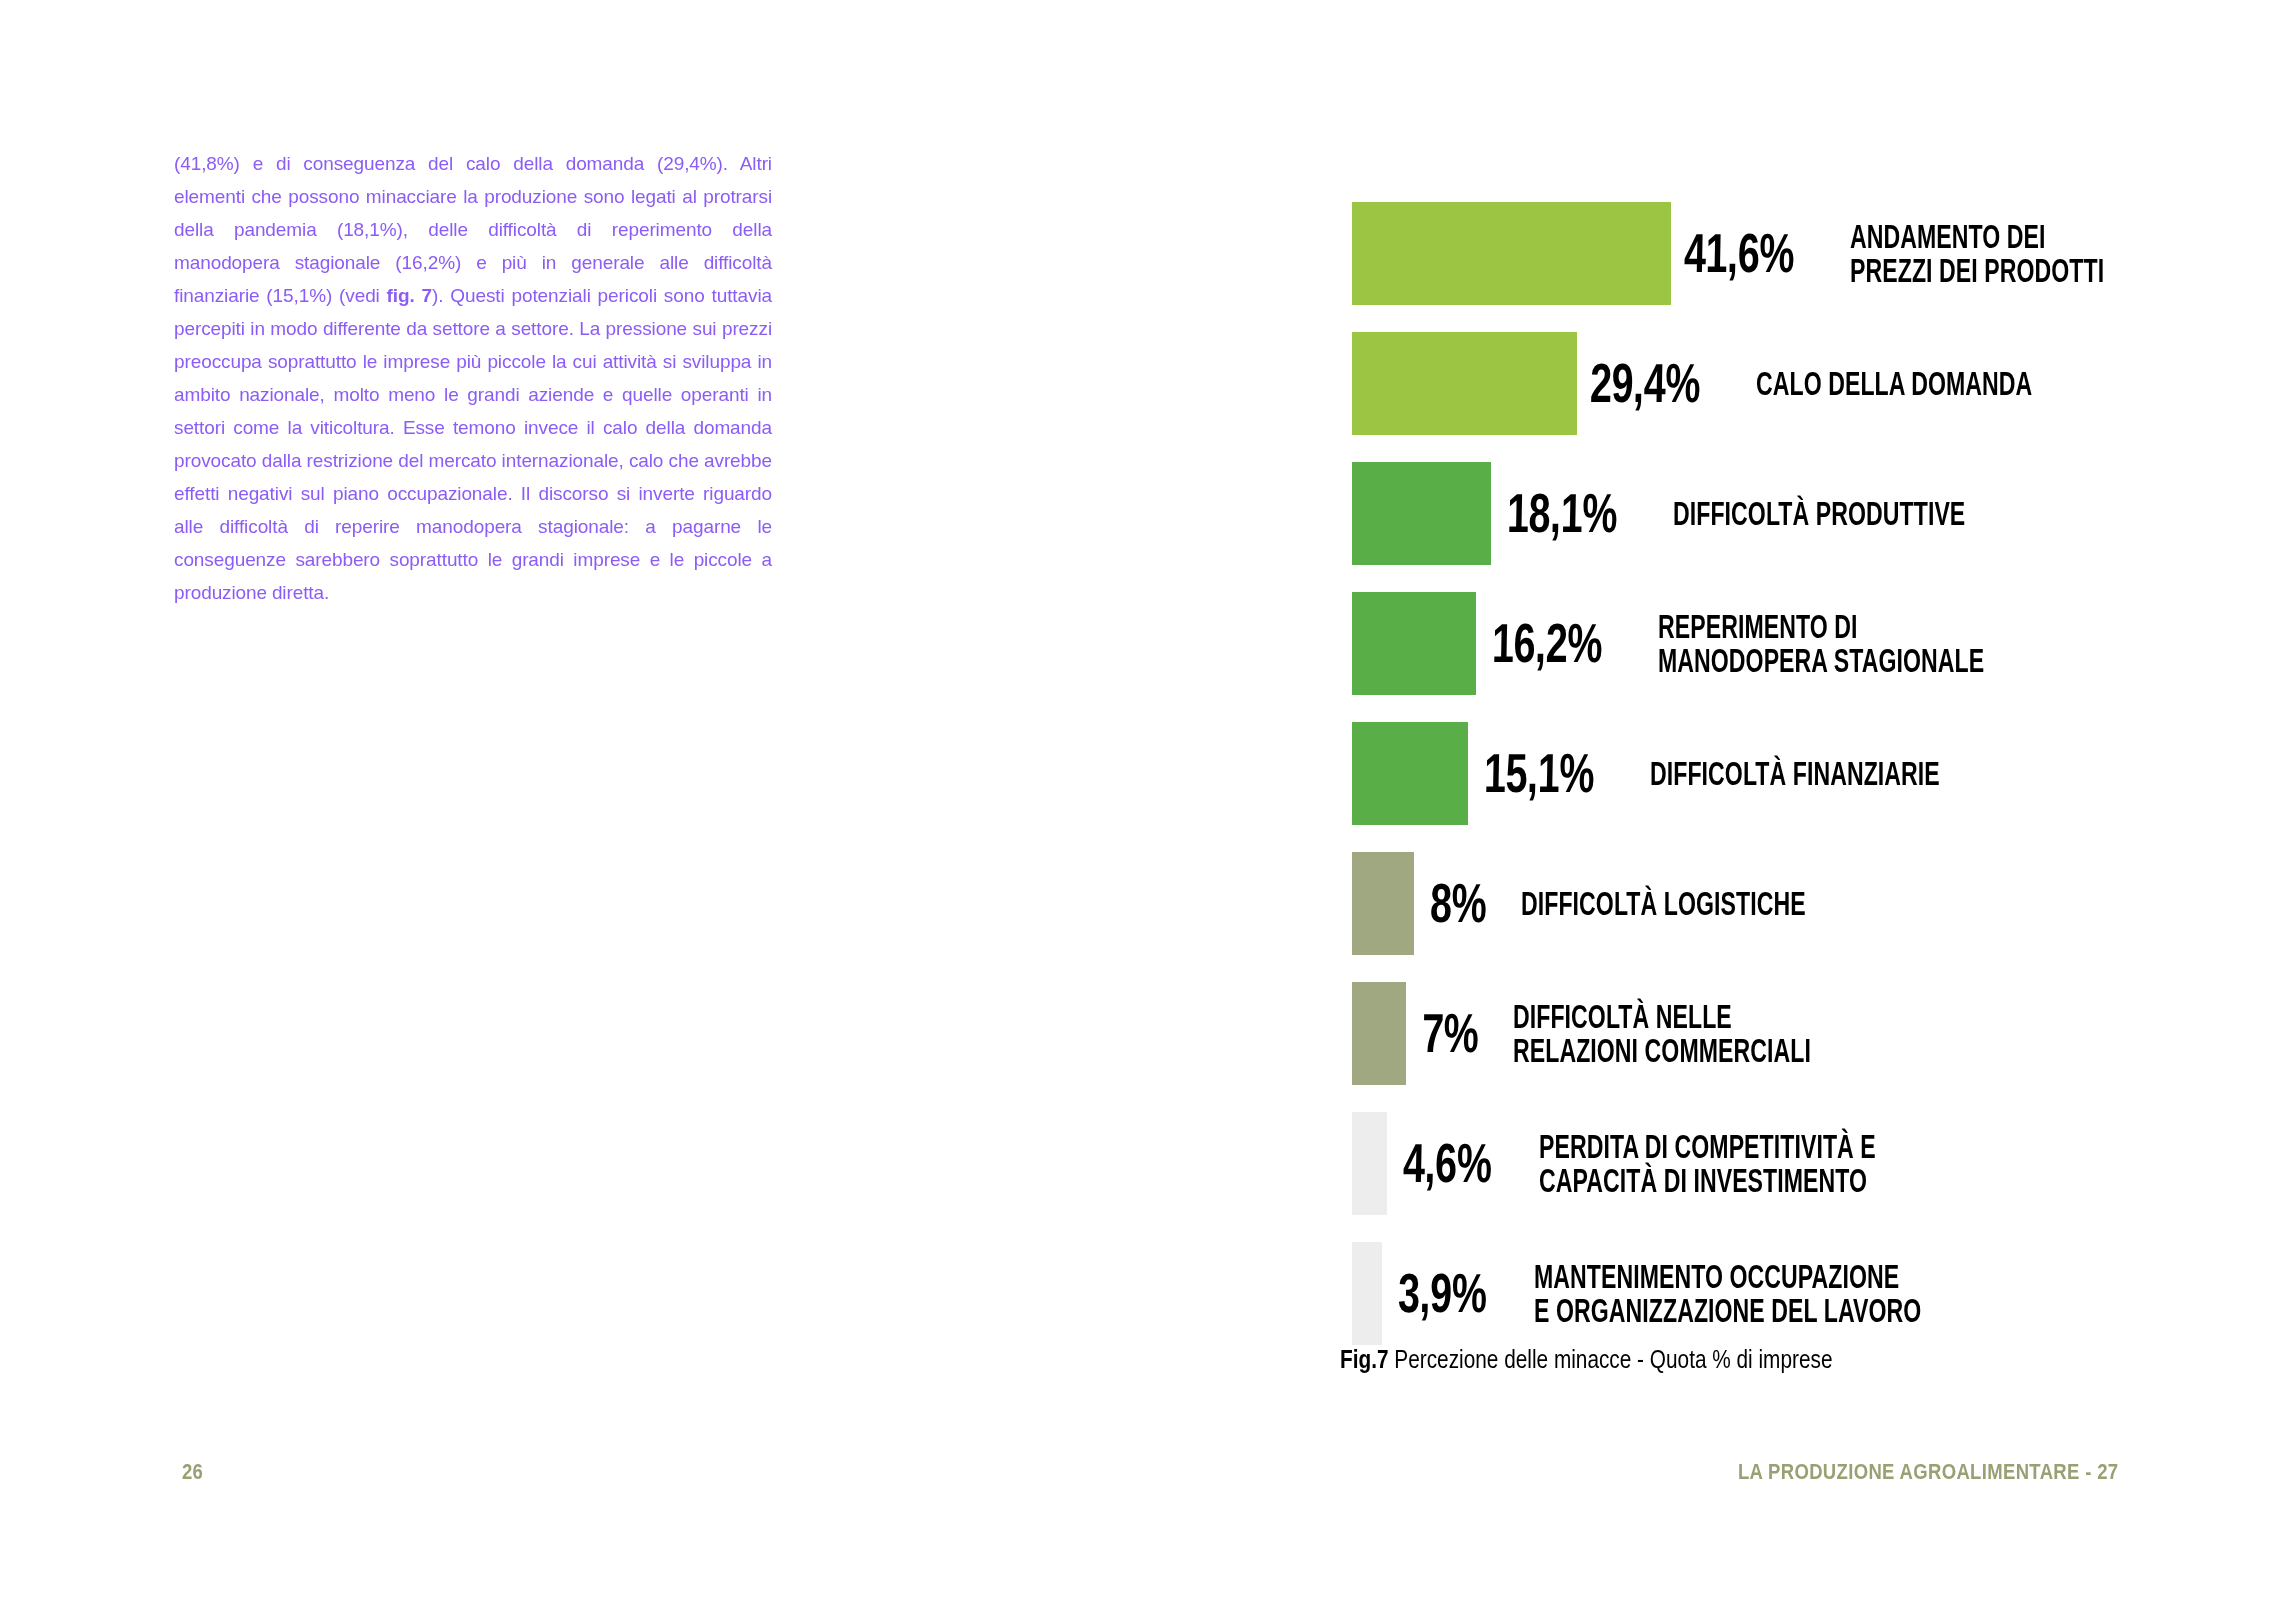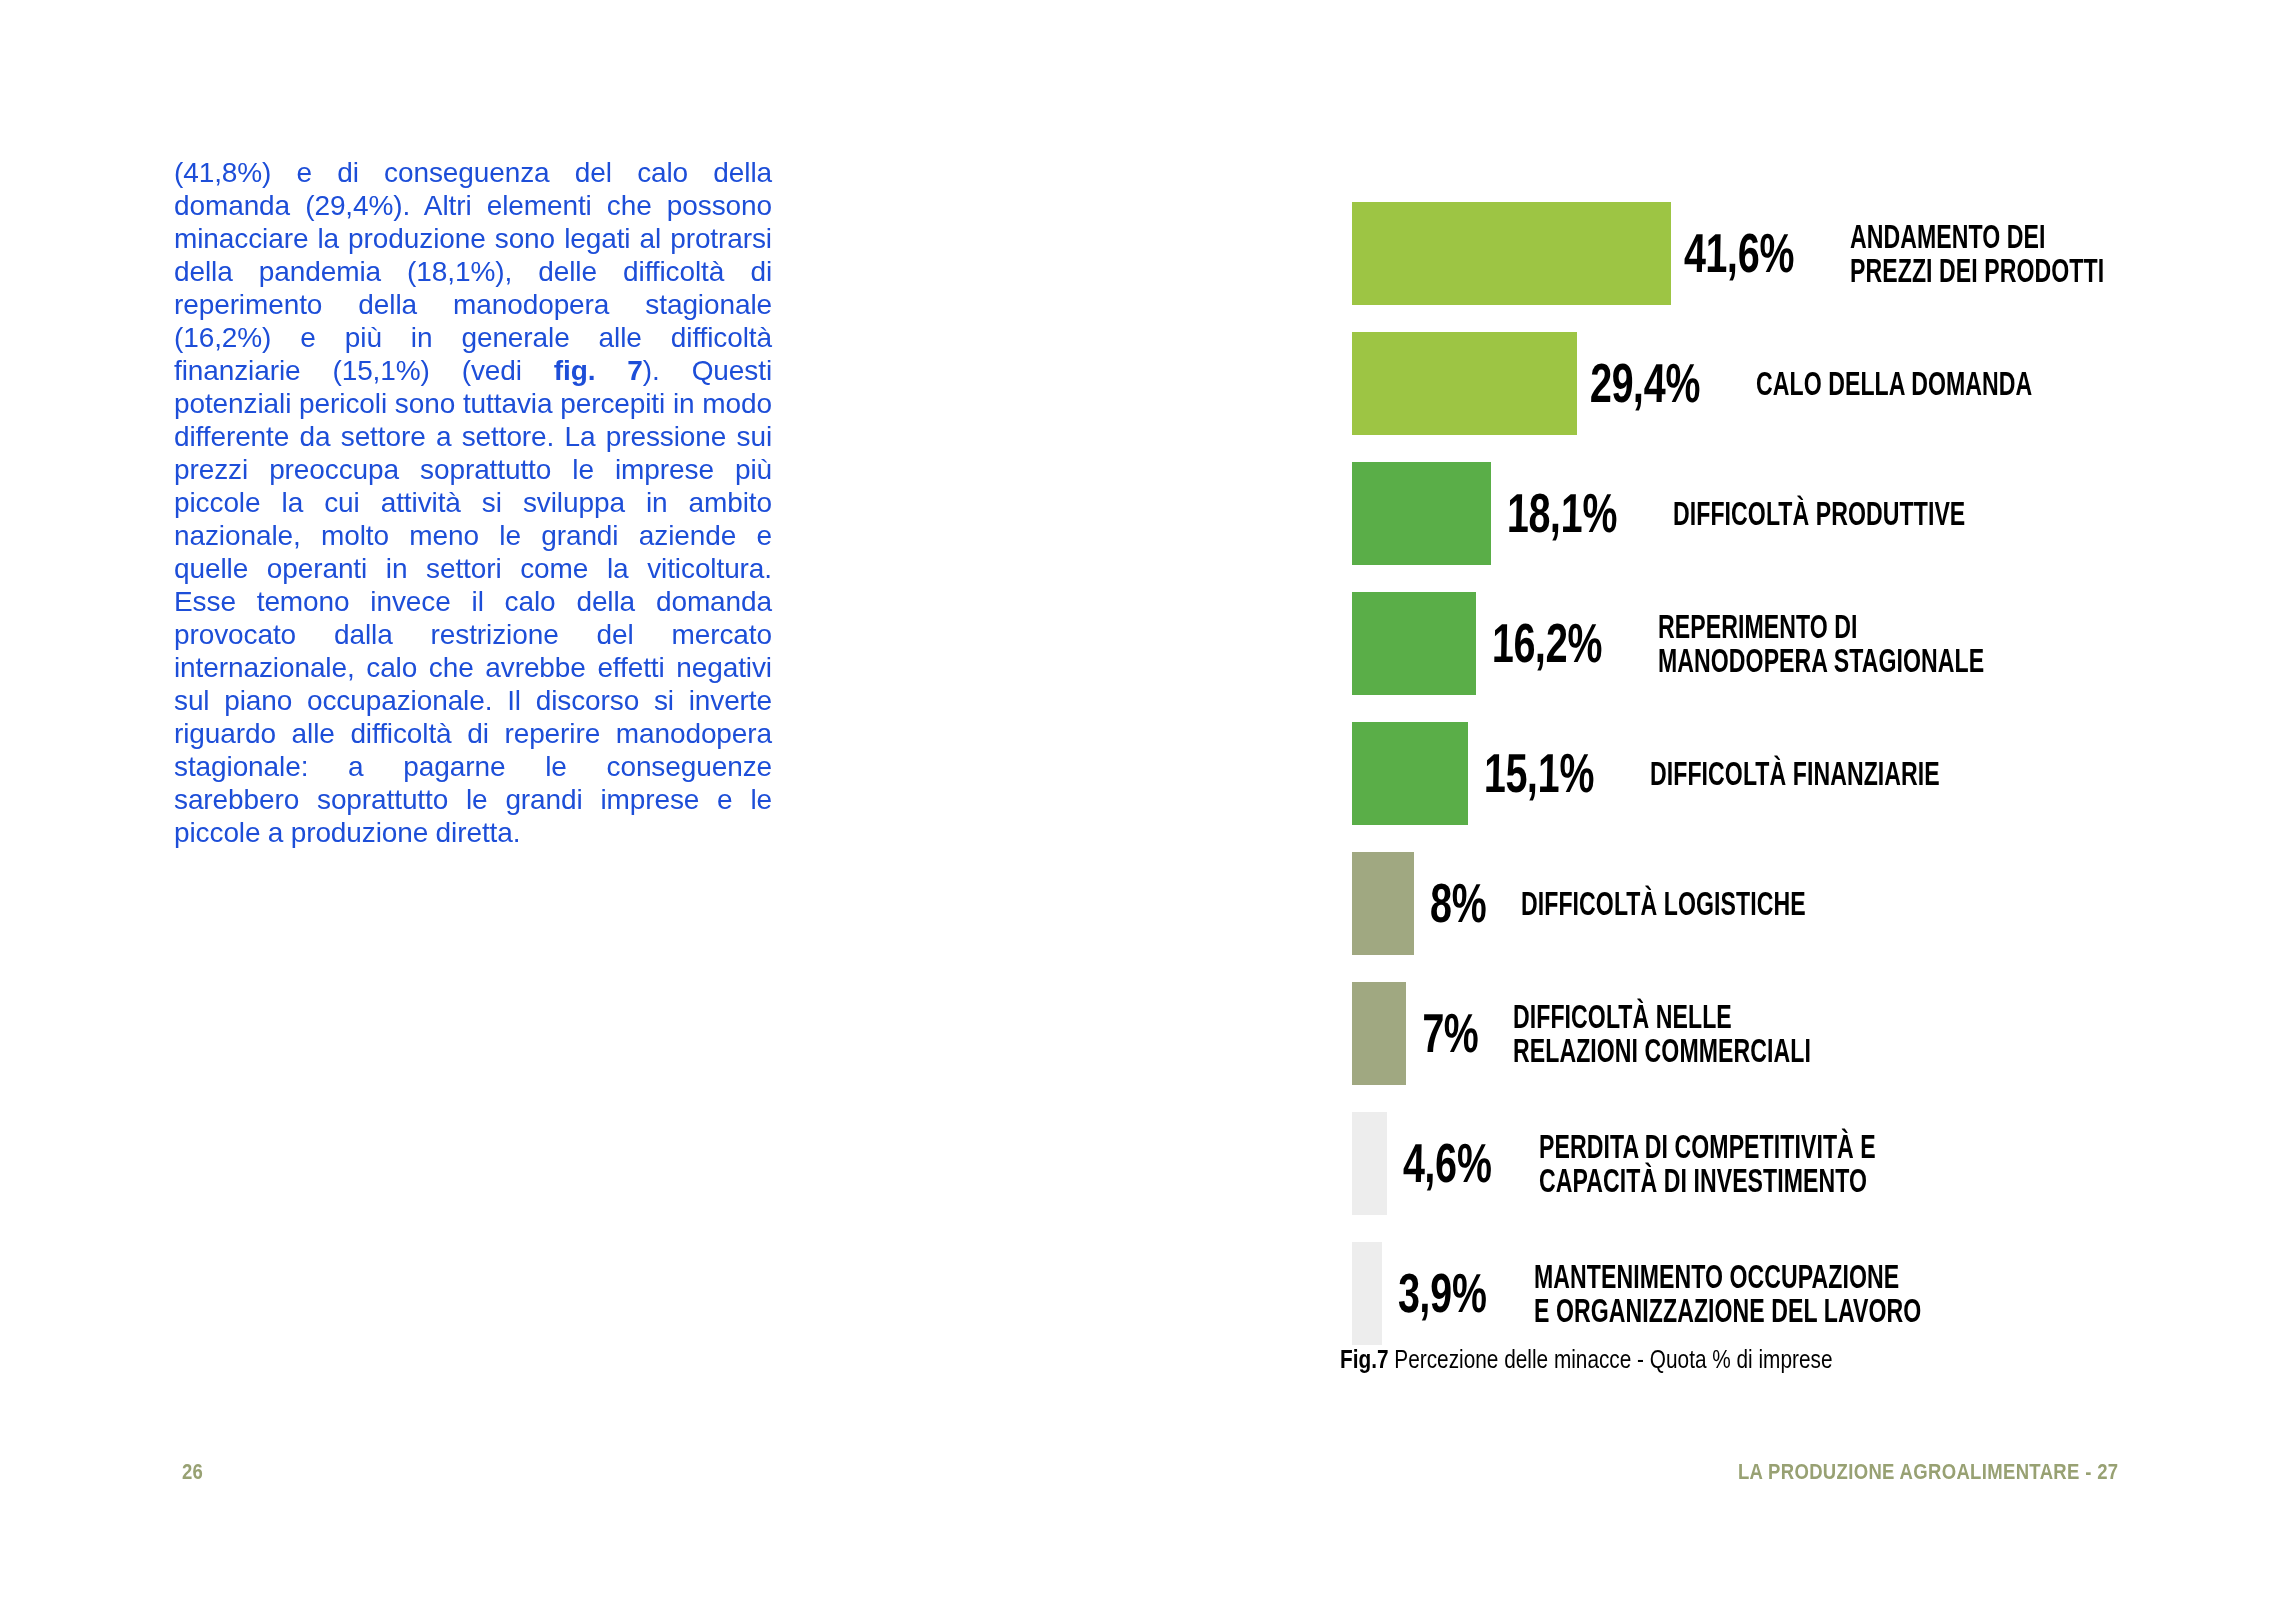--- a/index.html
+++ b/index.html
@@ -30,23 +30,23 @@
     width: 1148px; height: 1621px;
   }
   .body-text {
     position: absolute;
     left: 174px;
     top: 128px;
     width: 598px;
     text-align: justify;
     text-justify: inter-word;
     font-family: "Liberation Sans", sans-serif;
-    font-size: 28px;
+    font-size: 19px;
     line-height: 33px;
-    color: #1d4ed8;
+    color: #8b5cf6;
     letter-spacing: -0.1px;
     word-spacing: -0.3px;
   }
   .body-text b { font-weight: 700; }
 
   .folio-left {
     position: absolute;
     left: 182px;
     top: 1460px;
     font-family: "Liberation Sans Narrow", "Liberation Sans", sans-serif;

